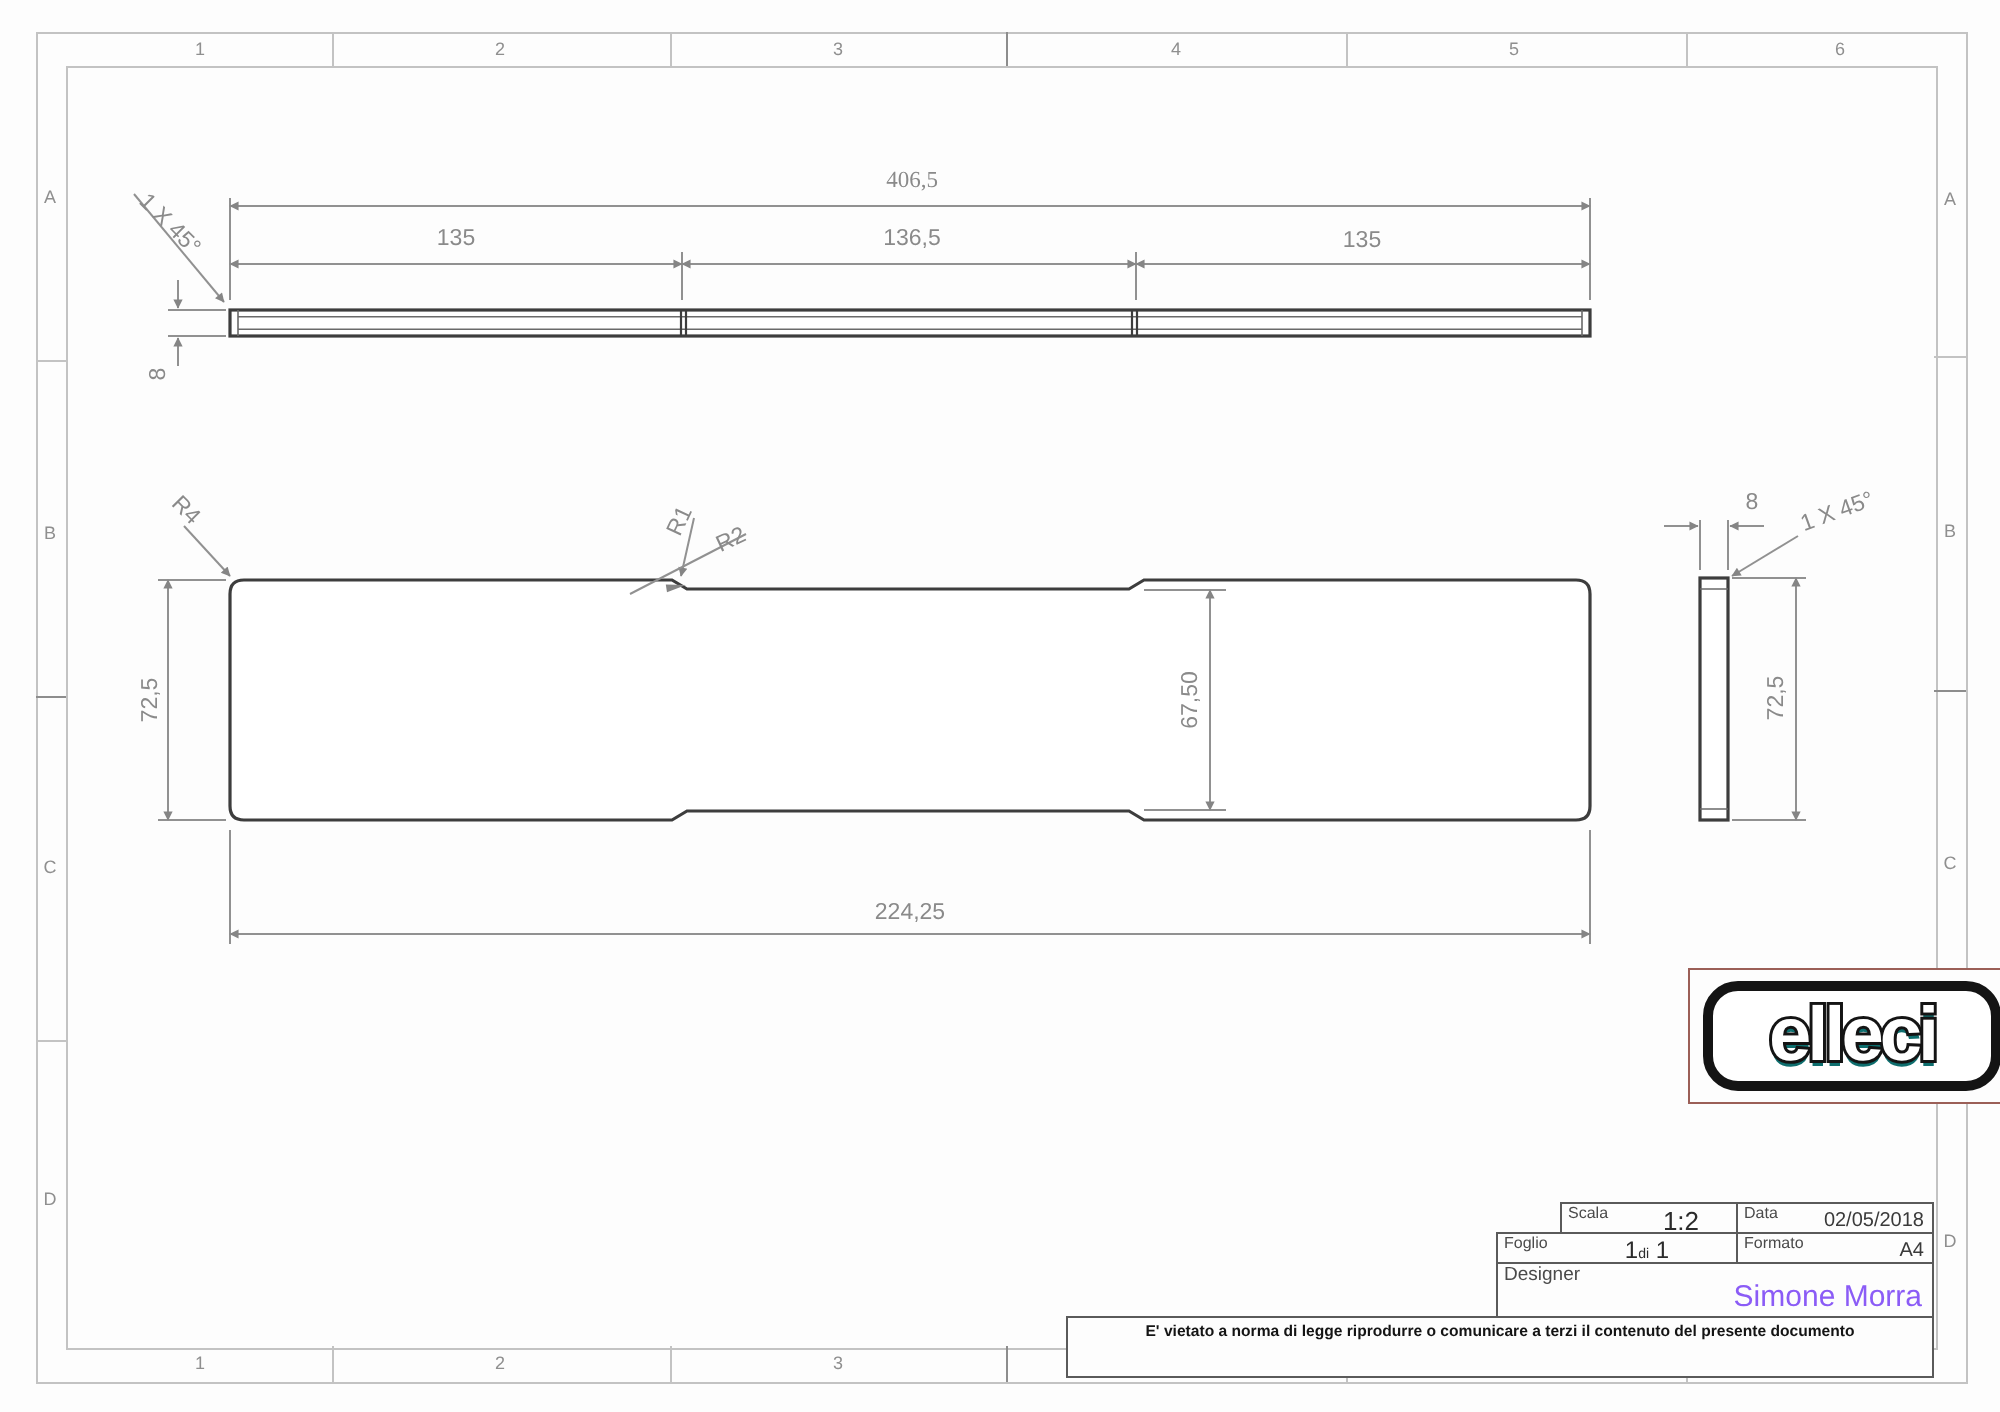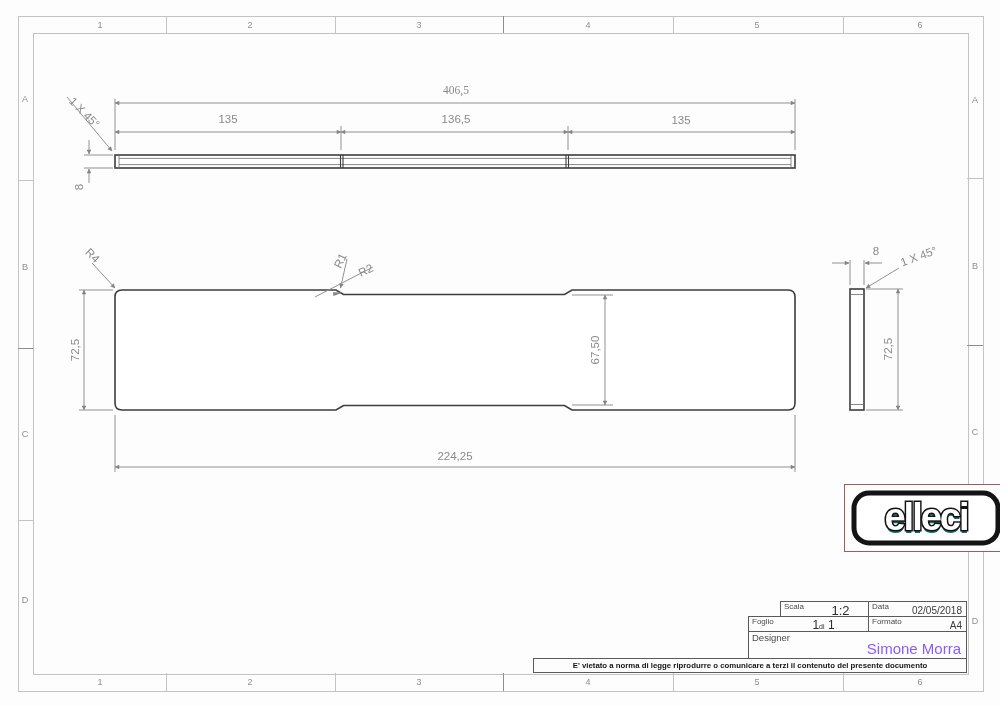--- a/index.html
+++ b/index.html
@@ -185,17 +185,17 @@
     <span class="foglio-val"><span>1</span><span class="di">di</span> <span>1</span></span>
   </div>
   <div class="tb" style="left:868px;top:616px;width:99px;height:16px;">
     <span class="tb-label">Formato</span>
     <span class="cell-val-r">A4</span>
   </div>
   <div class="tb" style="left:748px;top:631px;width:219px;height:28px;">
     <span class="tb-label md">Designer</span>
     <span class="designer-val">Simone Morra</span>
   </div>
-  <div class="tb" style="left:533px;top:658px;width:434px;height:15px;">
+  <div class="tb" style="left:533px;top:658px;width:434px;height:31px;">
     <span class="disclaimer">E' vietato a norma di legge riprodurre o comunicare a terzi il contenuto del presente documento</span>
   </div>
 
 </div>
 
 </body></html>

